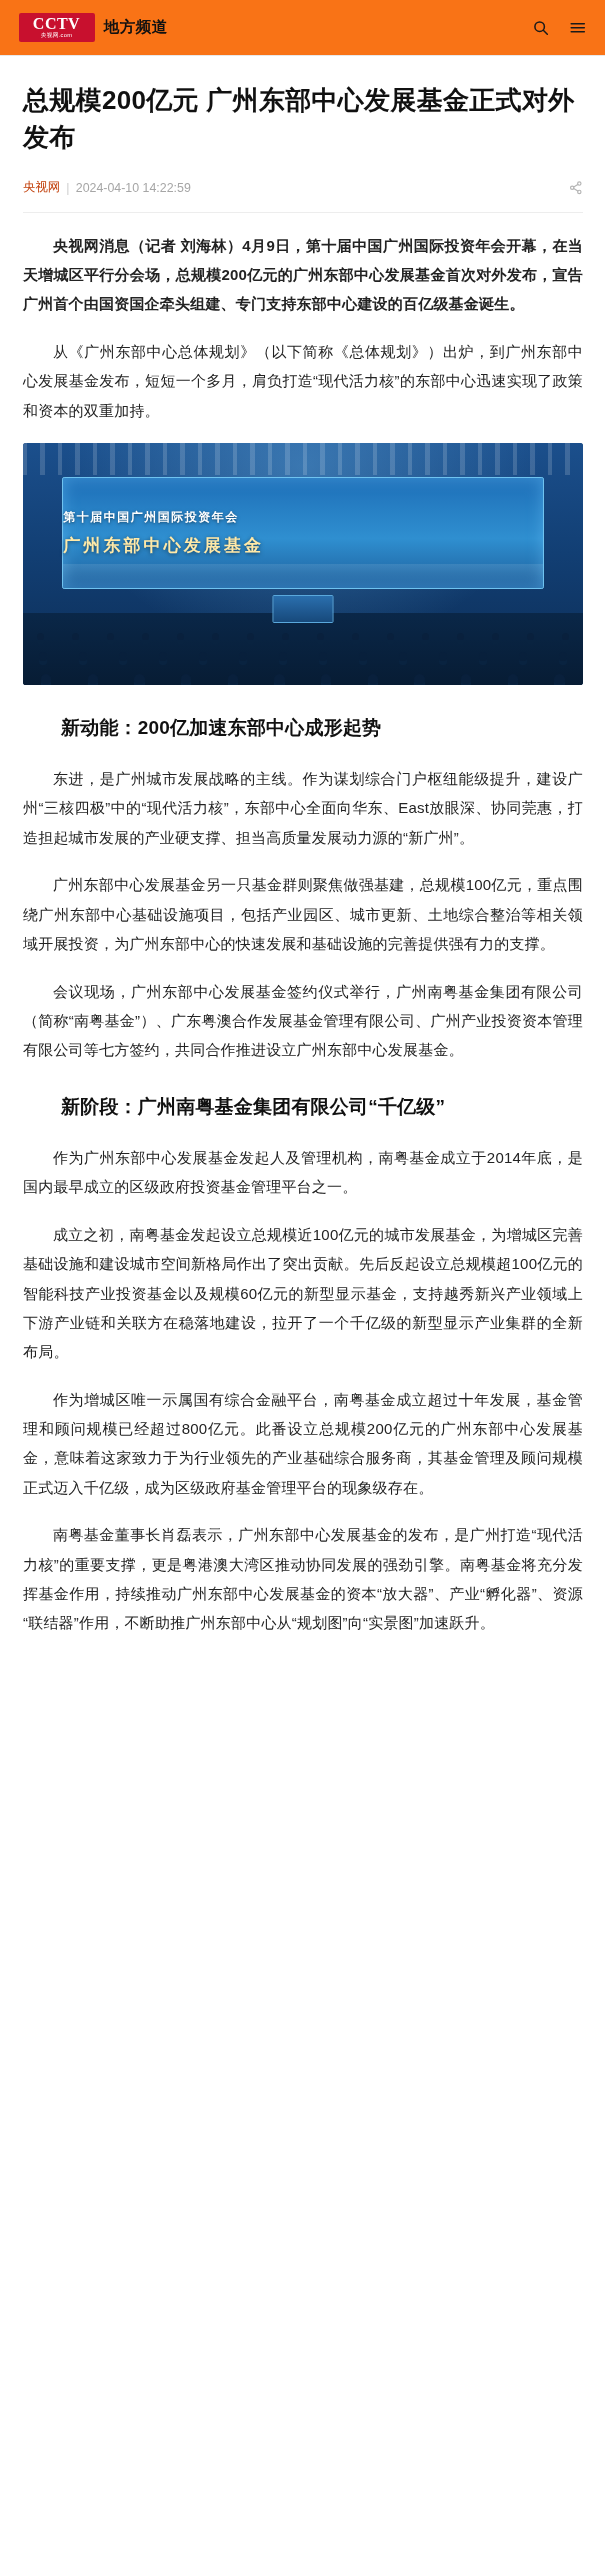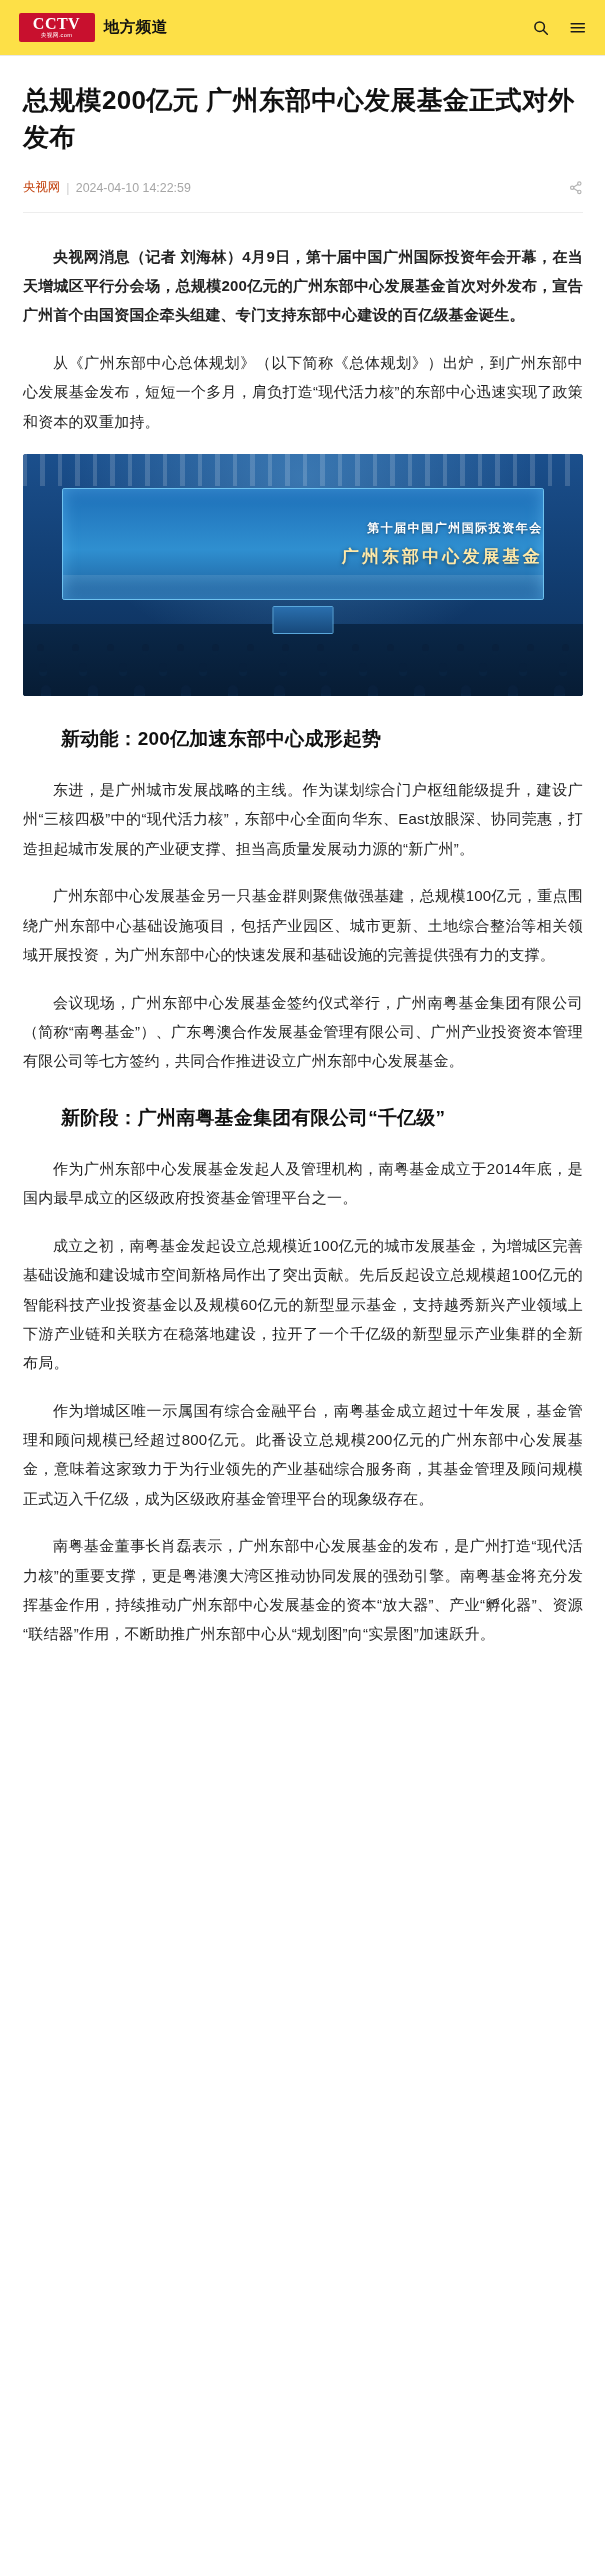--- a/index.html
+++ b/index.html
@@ -7,21 +7,21 @@
   body {
     width: 606px;
     background: #ffffff;
     font-family: "Liberation Sans", sans-serif;
     color: #1a1a1a;
   }
 
   
   .topbar {
     height: 56px;
-    background: #fde047;
+    background: #f97316;
     border-bottom: 0.5px solid #e8e8e8;
     display: flex;
     align-items: center;
     padding: 0 18.5px;
     position: relative;
   }
   .logo-wrap {
     display: flex;
     align-items: center;
     gap: 9.3px;
@@ -95,21 +95,21 @@
   .meta .sep { margin: 0 6.2px; color: #cfcfcf; }
   .meta .time { color: #a6a6a6; }
   .meta .share {
     margin-left: auto;
     display: flex;
     align-items: center;
     cursor: pointer;
   }
 
   .body-text {
-    margin-top: 29px;
+    margin-top: 18px;
   }
   .body-text p {
     font-size: 15px;
     line-height: 1.95;
     color: #232323;
     margin: 0 0 18.5px 0;
     text-align: justify;
     text-indent: 2em;
     letter-spacing: 0.2px;
   }
@@ -152,21 +152,21 @@
     left: 7%;
     top: 14%;
     width: 86%;
     height: 46%;
     background: linear-gradient(180deg,#1e6fb8 0%, #2f8fd0 55%, #1d5f9c 100%);
     border: 1.5px solid #6fc3f0;
     border-radius: 2.1px;
     box-shadow: 0 0 15.5px rgba(110,200,255,.45) inset;
     display: flex;
     flex-direction: column;
-    align-items: flex-end;
+    align-items: flex-start;
     justify-content: center;
     gap: 7.2px;
   }
   .screen-title {
     color: #ffffff;
     font-size: 12px;
     letter-spacing: 1.5px;
     font-weight: bold;
     text-shadow: 0 1px 3.1px rgba(0,0,0,.5);
   }

